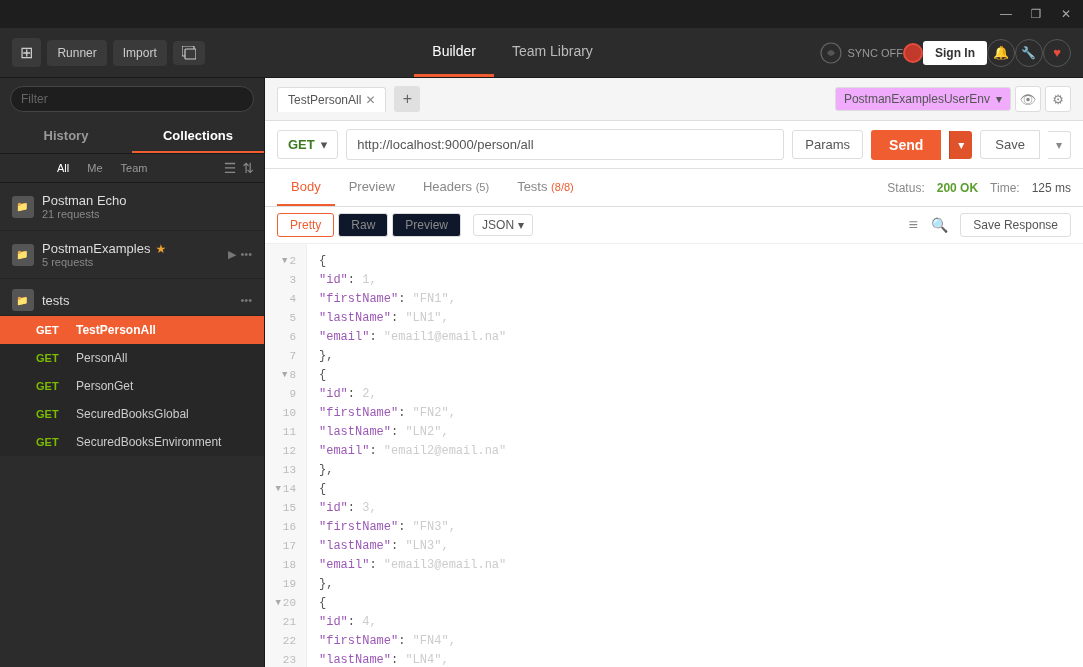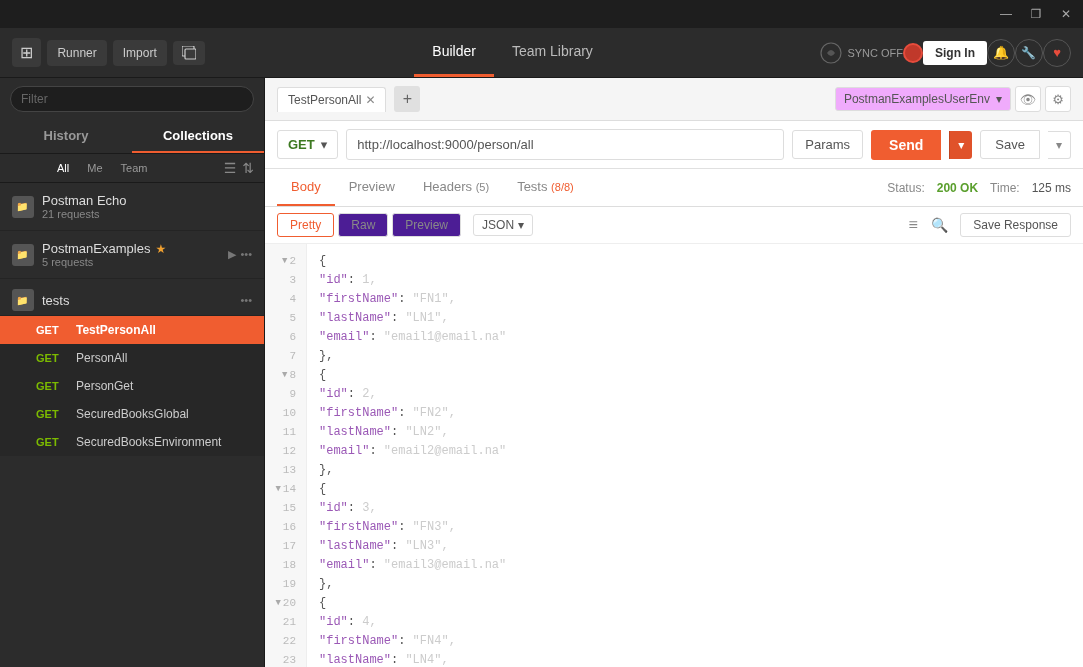--- a/index.html
+++ b/index.html
@@ -84,21 +84,21 @@
     .resp-tab { padding: 10px 14px; font-size: 13px; color: #888; cursor: pointer; border-bottom: 2px solid transparent; }
     .resp-tab.active { color: #f05d30; border-bottom-color: #f05d30; }
     .resp-tab .badge { font-size: 11px; color: #888; }
     .resp-tab .badge.orange { color: #f05d30; }
     .resp-status { margin-left: auto; display: flex; align-items: center; gap: 12px; font-size: 12px; color: #888; }
     .status-ok { color: #5a9f2d; font-weight: 600; }
     .time-val { color: #555; }
 
     
     .view-tabs { display: flex; align-items: center; padding: 6px 12px; background: #fff; border-bottom: 1px solid #eee; gap: 4px; }
-    .view-tab { padding: 4px 12px; border: 1px solid #ddd; border-radius: 3px; font-size: 12px; color: #888; cursor: pointer; background: #4c1d95; }
+    .view-tab { padding: 4px 12px; border: 1px solid #ddd; border-radius: 3px; font-size: 12px; color: #888; cursor: pointer; background: #0f172a; }
     .view-tab.active { background: #fff; border-color: #f05d30; color: #f05d30; }
     .format-select { display: flex; align-items: center; border: 1px solid #ddd; border-radius: 3px; padding: 3px 8px; font-size: 12px; color: #555; gap: 4px; cursor: pointer; }
     .view-icons { margin-left: auto; display: flex; gap: 8px; align-items: center; }
     .view-icon-btn { color: #888; cursor: pointer; font-size: 14px; padding: 3px; }
     .save-resp-btn { border: 1px solid #ddd; border-radius: 3px; padding: 4px 12px; font-size: 12px; color: #555; cursor: pointer; background: #fff; }
 
     
     .code-view { flex: 1; overflow-y: auto; background: #fff; font-family: 'Consolas', 'Courier New', monospace; font-size: 12px; padding: 0; display: flex; }
     .line-numbers { background: #f7f7f7; padding: 8px 10px; color: #bbb; text-align: right; min-width: 42px; border-right: 1px solid #eee; line-height: 19px; user-select: none; }
     .line-number { height: 19px; display: flex; align-items: center; justify-content: flex-end; font-size: 11px; }

